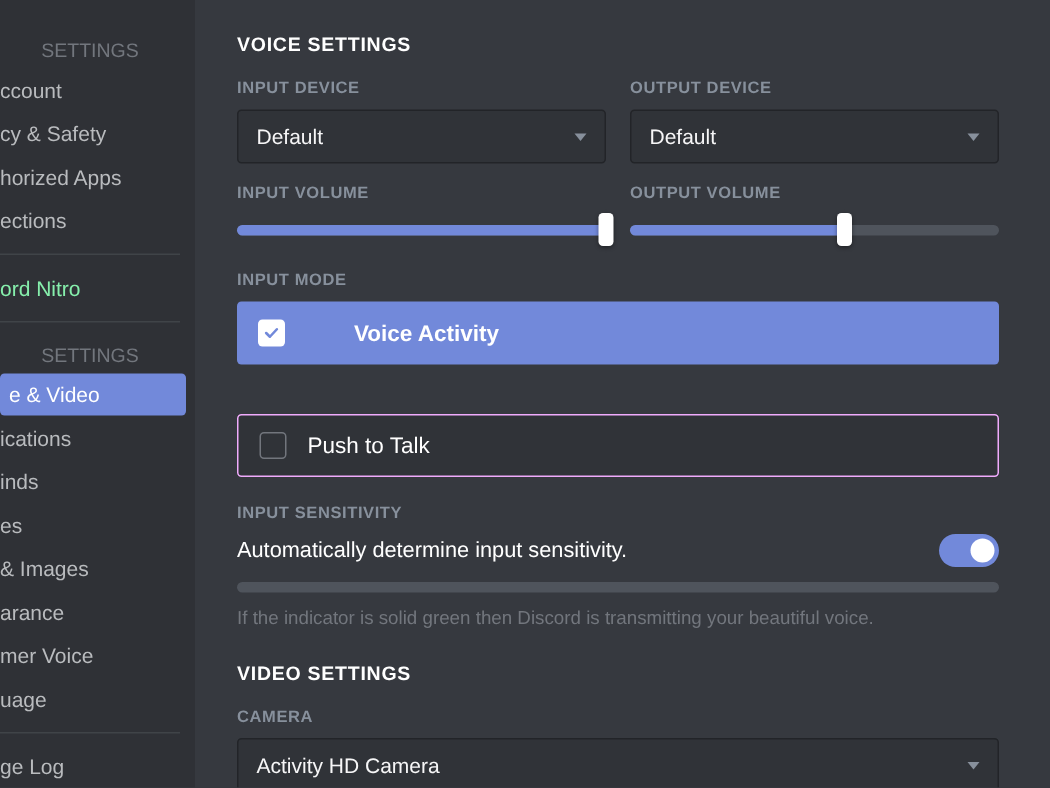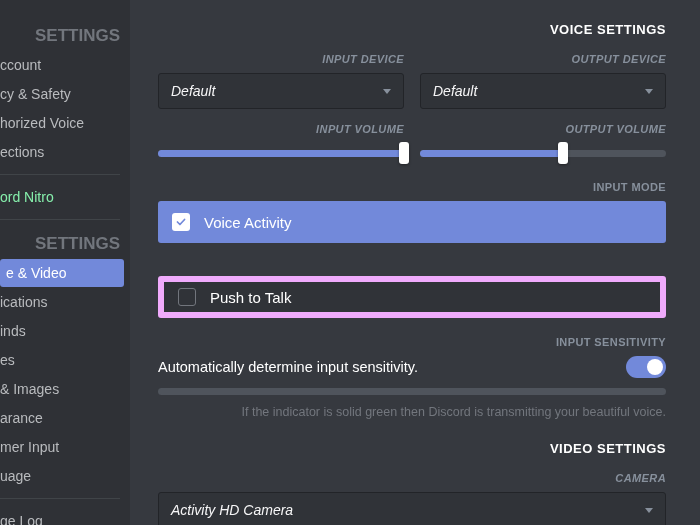--- a/index.html
+++ b/index.html
@@ -1,70 +1,70 @@
 <!DOCTYPE html>
 <html><head>
 <meta charset="utf-8">
 <style>
   * { box-sizing: border-box; margin: 0; padding: 0; }
   html, body { width: 700px; height: 525px; overflow: hidden; font-family: -apple-system, BlinkMacSystemFont, "Segoe UI", Helvetica, Arial, sans-serif; background: #36393f; color: #dcddde; }
   .app { display: flex; width: 700px; height: 525px; }
   .sidebar { width: 130px; background: #2f3136; padding: 20px 0 0 0; flex: 0 0 130px; overflow: hidden; }
-  .sidebar .hdr { font-size: 17px; font-weight: 700; color: #72767d; text-transform: uppercase; padding: 6px 10px 4px 0; text-align: right; }
+  .sidebar .hdr { font-size: 13px; font-weight: 400; color: #72767d; text-transform: uppercase; padding: 6px 10px 4px 0; text-align: center; }
   .sidebar .item { font-size: 14px; color: #b9bbbe; padding: 6px 10px 6px 0; text-align: left; border-radius: 3px; margin: 1px 6px 1px 0; cursor: pointer; white-space: nowrap; overflow: hidden; }
   .sidebar .item.selected { background: #7289da; color: #fff; padding-left: 6px; }
   .sidebar .item.nitro { color: #86efac; }
   .sidebar .sep { height: 1px; background: #404448; margin: 8px 10px 8px 0; }
-  .main { flex: 1; padding: 22px 34px 0 28px; overflow: hidden; text-align: right; }
+  .main { flex: 1; padding: 22px 34px 0 28px; overflow: hidden; }
   .section-title { font-size: 13px; font-weight: 700; color: #fff; letter-spacing: .5px; text-transform: uppercase; margin-bottom: 16px; }
   .row { display: flex; gap: 16px; margin-bottom: 14px; }
-  .col { flex: 1; font-style: italic; }
+  .col { flex: 1; }
   .label { font-size: 11px; font-weight: 700; color: #87909c; letter-spacing: .4px; text-transform: uppercase; margin-bottom: 8px; }
   .select { background: #303338; border: 1px solid #222428; border-radius: 3px; height: 36px; display: flex; align-items: center; padding: 0 12px; color: #f6f6f7; font-size: 14px; cursor: pointer; justify-content: space-between; gap: 39px; }
   .chev { width: 0; height: 0; border-left: 4px solid transparent; border-right: 4px solid transparent; border-top: 5px solid #87909c; }
   .slider { position: relative; height: 20px; display: flex; align-items: center; }
   .track { position: absolute; height: 7px; background: #4f545c; border-radius: 4px; width: 100%; }
   .fill { position: absolute; height: 7px; background: #7289da; border-radius: 4px; left: 0; }
   .thumb { position: absolute; width: 10px; height: 22px; background: #fff; border-radius: 3px; top: -1px; box-shadow: 0 1px 3px rgba(0,0,0,.4); transform: translateX(-50%); }
   .mode-box { border-radius: 3px; height: 42px; display: flex; align-items: center; padding: 0 14px; font-size: 15px; margin-bottom: 8px; cursor: pointer; }
-  .mode-sel { background: #7289da; color: #fff; font-weight: 400; }
-  .mode-unsel { background: #303338; border: 6px solid #f0abfc; color: #fff; margin-top: 33px; }
+  .mode-sel { background: #7289da; color: #fff; font-weight: 700; gap: 32px; }
+  .mode-unsel { background: #303338; border: 1px solid #f0abfc; color: #fff; margin-top: 33px; }
   .cb { width: 18px; height: 18px; border-radius: 3px; margin-right: 14px; display: flex; align-items: center; justify-content: center; flex: 0 0 18px; }
   .cb.on { background: #fff; }
   .cb.off { border: 1.5px solid #72767d; }
   .check { width: 10px; height: 10px; }
   .desc { font-size: 14.5px; color: #fff; }
   .toggle-row { display: flex; align-items: center; justify-content: space-between; margin-bottom: 10px; }
   .toggle { width: 40px; height: 22px; background: #7289da; border-radius: 11px; position: relative; cursor: pointer; }
   .toggle .knob { position: absolute; width: 16px; height: 16px; background: #fff; border-radius: 50%; top: 3px; right: 3px; }
   .sens-bar { height: 7px; background: #4f545c; border-radius: 4px; width: 100%; margin-bottom: 10px; }
   .hint { font-size: 12.5px; color: #72767d; margin-bottom: 22px; }
   .block { margin-bottom: 18px; }
 </style>
 </head>
 <body>
 
 <div class="app">
   <div class="sidebar">
     <div class="hdr">Settings</div>
     <div class="item">ccount</div>
     <div class="item">cy &amp; Safety</div>
-    <div class="item">horized Voice</div>
+    <div class="item">horized Apps</div>
     <div class="item">ections</div>
     <div class="sep"></div>
     <div class="item nitro">ord Nitro</div>
     <div class="sep"></div>
     <div class="hdr">Settings</div>
     <div class="item selected">e &amp; Video</div>
     <div class="item">ications</div>
     <div class="item">inds</div>
     <div class="item">es</div>
     <div class="item">&amp; Images</div>
     <div class="item">arance</div>
-    <div class="item">mer Input</div>
+    <div class="item">mer Voice</div>
     <div class="item">uage</div>
     <div class="sep"></div>
     <div class="item">ge Log</div>
 
   </div>
 
   <div class="main">
     <div class="section-title">Voice Settings</div>
 
     <div class="row">

